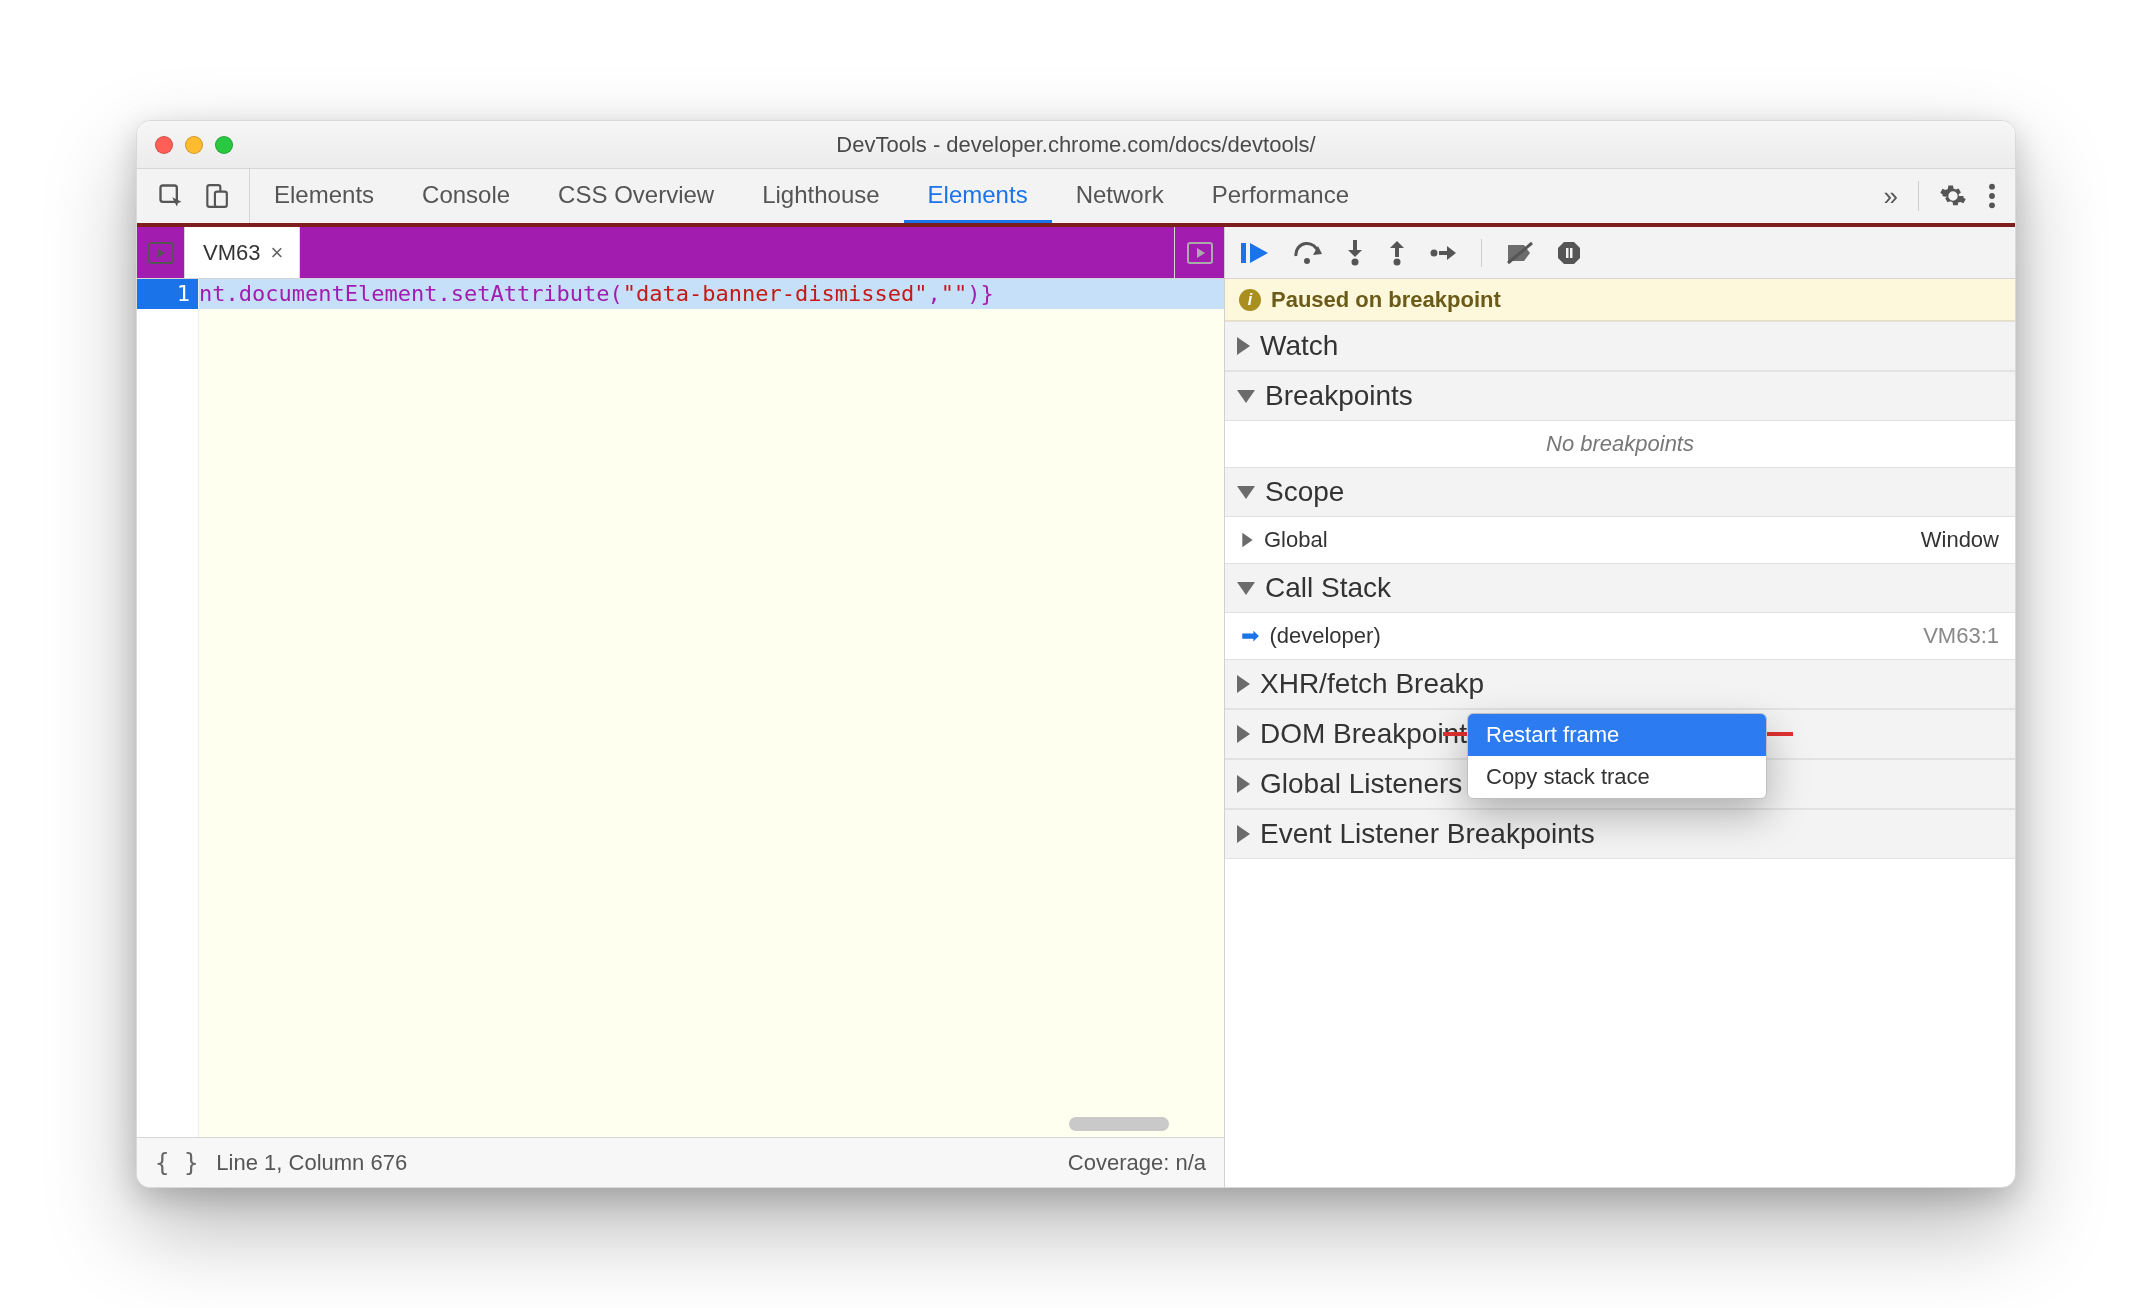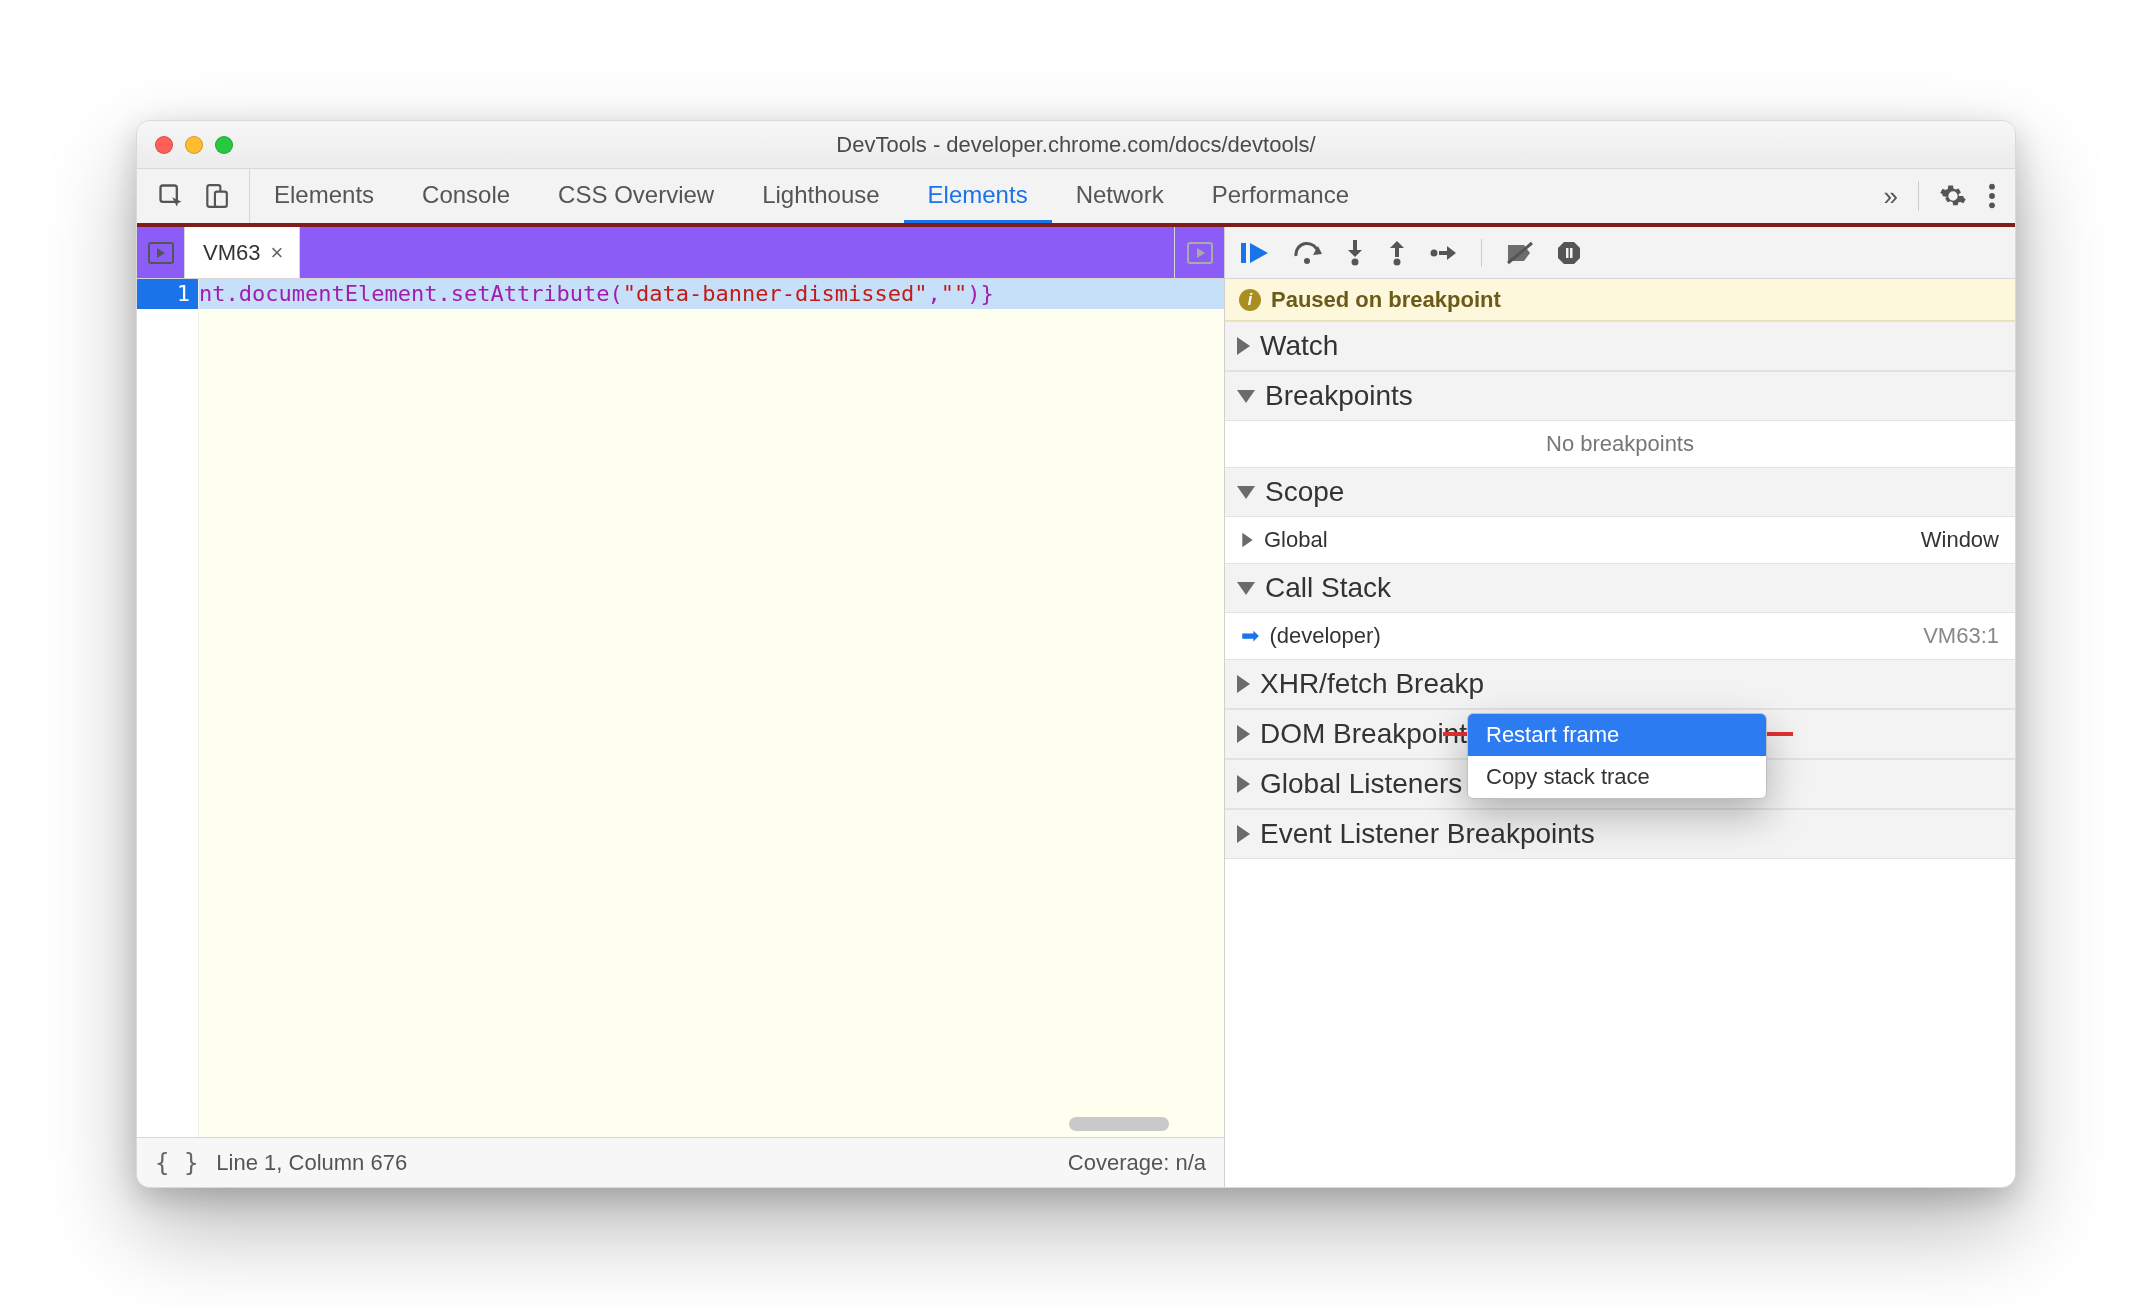--- a/index.html
+++ b/index.html
@@ -44,21 +44,21 @@
   .tabstrip .spacer { flex:1;}
   .right-icons { display:flex; align-items:center; gap:20px; padding:0 18px;}
   .chev { font-size:26px; color:#555;}
   .gear, .kebab { color:#555;}
   svg { display:block;}
   
   .main { flex:1; display:flex; overflow:hidden;}
   .left-pane { flex: 0 0 1088px; display:flex; flex-direction:column; border-right:1px solid #d0d0d0;}
   .right-pane { flex:1; display:flex; flex-direction:column; min-width:0;}
   
-  .filetab-row { height:52px; flex:0 0 52px; display:flex; align-items:center; border-bottom:1px solid #d6d6d6; background:#8b5cf6;}
+  .filetab-row { height:52px; flex:0 0 52px; display:flex; align-items:center; border-bottom:1px solid #d6d6d6; background:#a21caf;}
   .nav-btn { width:48px; height:100%; display:flex; align-items:center; justify-content:center; border-right:1px solid #d6d6d6;}
   .filetab { height:100%; display:flex; align-items:center; padding:0 16px 0 18px; background:#fff; border-right:1px solid #d6d6d6; font-size:22px; color:#333;}
   .filetab .close { margin-left:10px; font-size:22px; color:#666;}
   .filetab-row .grow{flex:1;}
   .run-btn { width:50px; height:100%; display:flex; align-items:center; justify-content:center; border-left:1px solid #d6d6d6;}
   
   .editor { flex:1; display:flex; position:relative; overflow:hidden; font-family: Menlo, Consolas, monospace; }
   .gutter { width:62px; background:#fff; border-right:1px solid #eee; text-align:right; }
   .gutter .ln { height:30px; line-height:30px; padding:0 8px; font-size:22px; background:#1a73e8; color:#fff;}
   .code-scroll { flex:1; overflow:hidden; position:relative;}
@@ -79,21 +79,21 @@
   
   .paused { height:42px; background:#fdf7dc; display:flex; align-items:center; padding:0 14px; font-size:22px; color:#6b5b18; font-weight:600; border-bottom:1px solid #e6e0bd;}
   .info-dot { width:22px; height:22px; border-radius:50%; background:#a98f1f; color:#fff; font-size:16px; font-weight:700; display:flex; align-items:center; justify-content:center; margin-right:10px; font-style: italic;}
   
   .section-hdr { height:50px; background:#f3f3f3; border-top:1px solid #e2e2e2; border-bottom:1px solid #e2e2e2; display:flex; align-items:center; padding:0 12px; font-size:28px; color:#333;}
   .tri { width:0; height:0; margin-right:10px; display:inline-block;}
   .tri.right { border-top:9px solid transparent; border-bottom:9px solid transparent; border-left:13px solid #6b6b6b;}
   .tri.down  { border-left:9px solid transparent; border-right:9px solid transparent; border-top:13px solid #6b6b6b;}
   .section-body { background:#fff;}
   .body-row { height:46px; display:flex; align-items:center; padding:0 16px; font-size:22px; color:#333;}
-  .body-row.center { justify-content:center; color:#777; }
+  .body-row.center { justify-content:center; color:#777; font-style:italic;}
   .mono { font-family: Liberation Sans, sans-serif;}
   .body-row .rhs { margin-left:auto; color:#333;}
   .callstack-row { position:relative;}
   .cs-arrow { color:#1a73e8; font-size:22px; margin-right:10px;}
   .cs-loc { margin-left:auto; color:#888;}
   
   .ctxmenu { position:absolute; width:300px; background:#fff; border:1px solid #bfbfbf; border-radius:6px; box-shadow:0 16px 40px rgba(0,0,0,0.28); overflow:hidden; z-index:50;}
   .ctxitem { height:42px; display:flex; align-items:center; padding:0 18px; font-size:22px; color:#333;}
   .ctxitem.hl { background:#2d7bf0; color:#fff;}
   .redstrike { position:absolute; height:4px; background:#e03131; }

